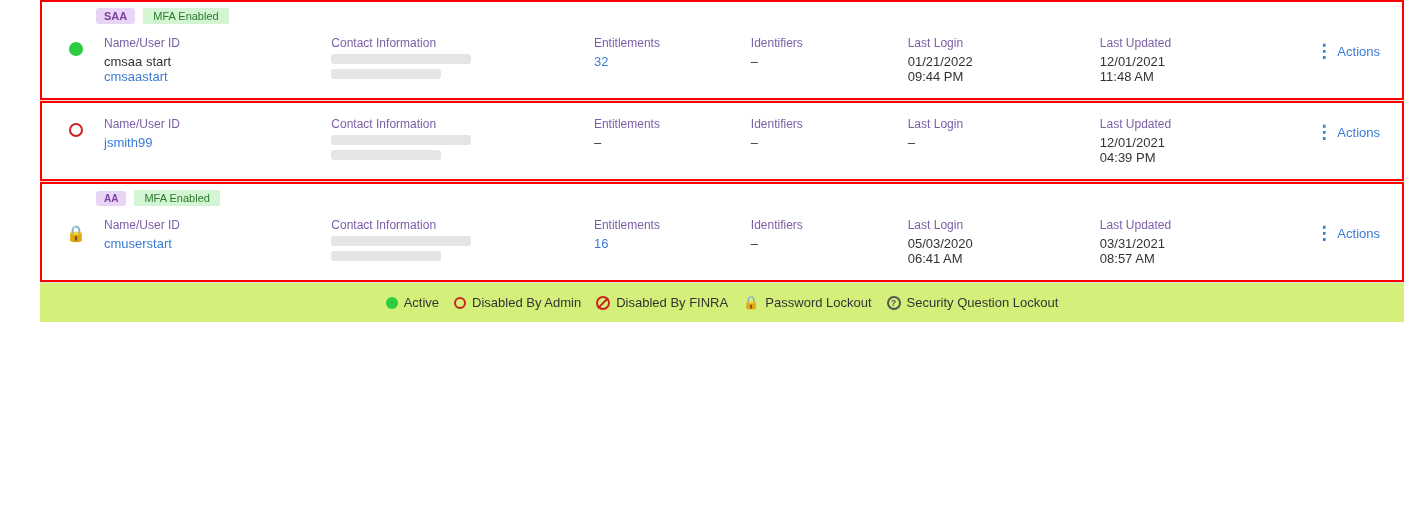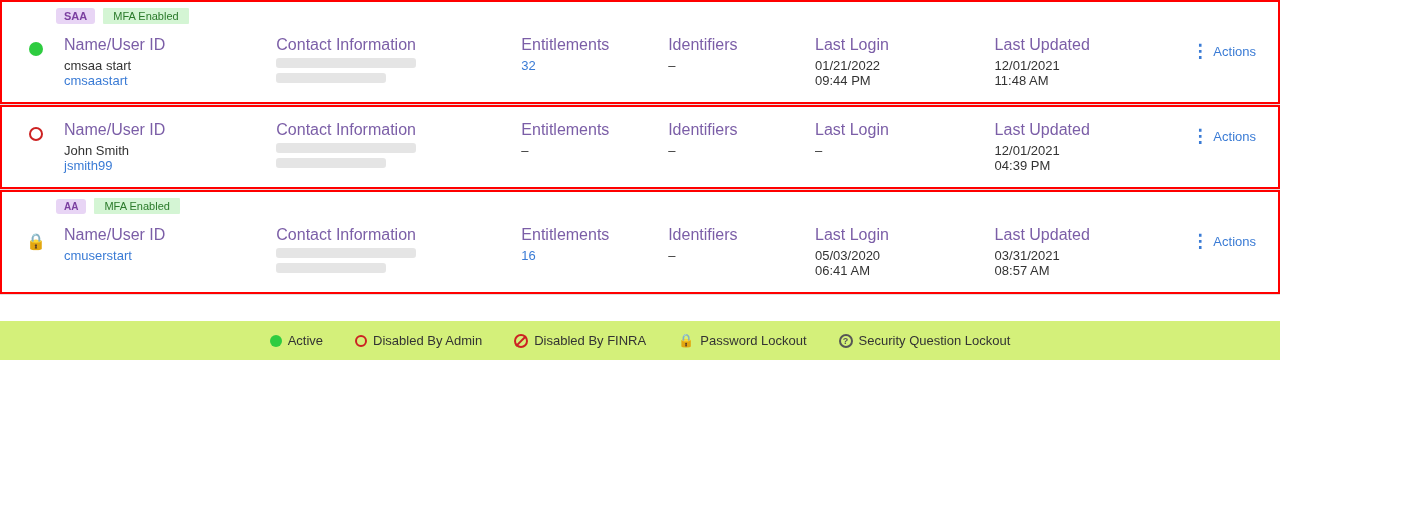--- a/index.html
+++ b/index.html
@@ -4,22 +4,23 @@
   <style>
     * { box-sizing: border-box; margin: 0; padding: 0; }
     body {
       font-family: Arial, sans-serif;
       font-size: 13px;
       background: #fff;
       color: #333;
     }
 
     .table-container {
-      width: 1280px;
+      width: 1404px;
       background: #fff;
+      padding-left: 40px;
     }
 
     .user-row {
       border-bottom: 1px solid #e0e0e0;
       position: relative;
     }
 
     .row-outline {
       position: absolute;
       left: 0;
@@ -135,21 +136,21 @@
     }
 
     .col-actions {
       flex: 0.5;
       min-width: 80px;
       text-align: right;
     }
 
     .col-label {
       color: #7b5ea7;
-      font-size: 16px;
+      font-size: 12px;
       margin-bottom: 4px;
     }
 
     .col-value {
       color: #333;
       font-size: 13px;
     }
 
     .col-value.link {
       color: #3a7bd5;
@@ -190,22 +191,21 @@
       line-height: 1;
       color: #3a7bd5;
     }
 
     .legend-bar {
       background: #d4f07a;
       padding: 12px 0;
       display: flex;
       align-items: center;
       justify-content: center;
-      gap: 32px;
-      margin-top: 26px;
+      gap: 15px;
     }
 
     .legend-item {
       display: flex;
       align-items: center;
       gap: 6px;
       font-size: 13px;
       color: #333;
     }
 
@@ -313,21 +313,20 @@
   </div>
 
   <div class="user-row" id="row-2">
     <div class="row-outline"></div>
     <div class="data-row" style="padding-top: 16px;">
       <div class="status-icon">
         <div class="icon-empty-circle"></div>
       </div>
       <div class="col col-name">
         <div class="col-label">Name/User ID</div>
-        <div class="col-value">John Smith</div>
         <a class="col-value link">jsmith99</a>
       </div>
       <div class="col col-contact">
         <div class="col-label">Contact Information</div>
         <div class="blurred-block blurred-block-wide"></div>
         <div class="blurred-block blurred-block-medium"></div>
       </div>
       <div class="col col-entitlements">
         <div class="col-label">Entitlements</div>
         <div class="col-value">–</div>

